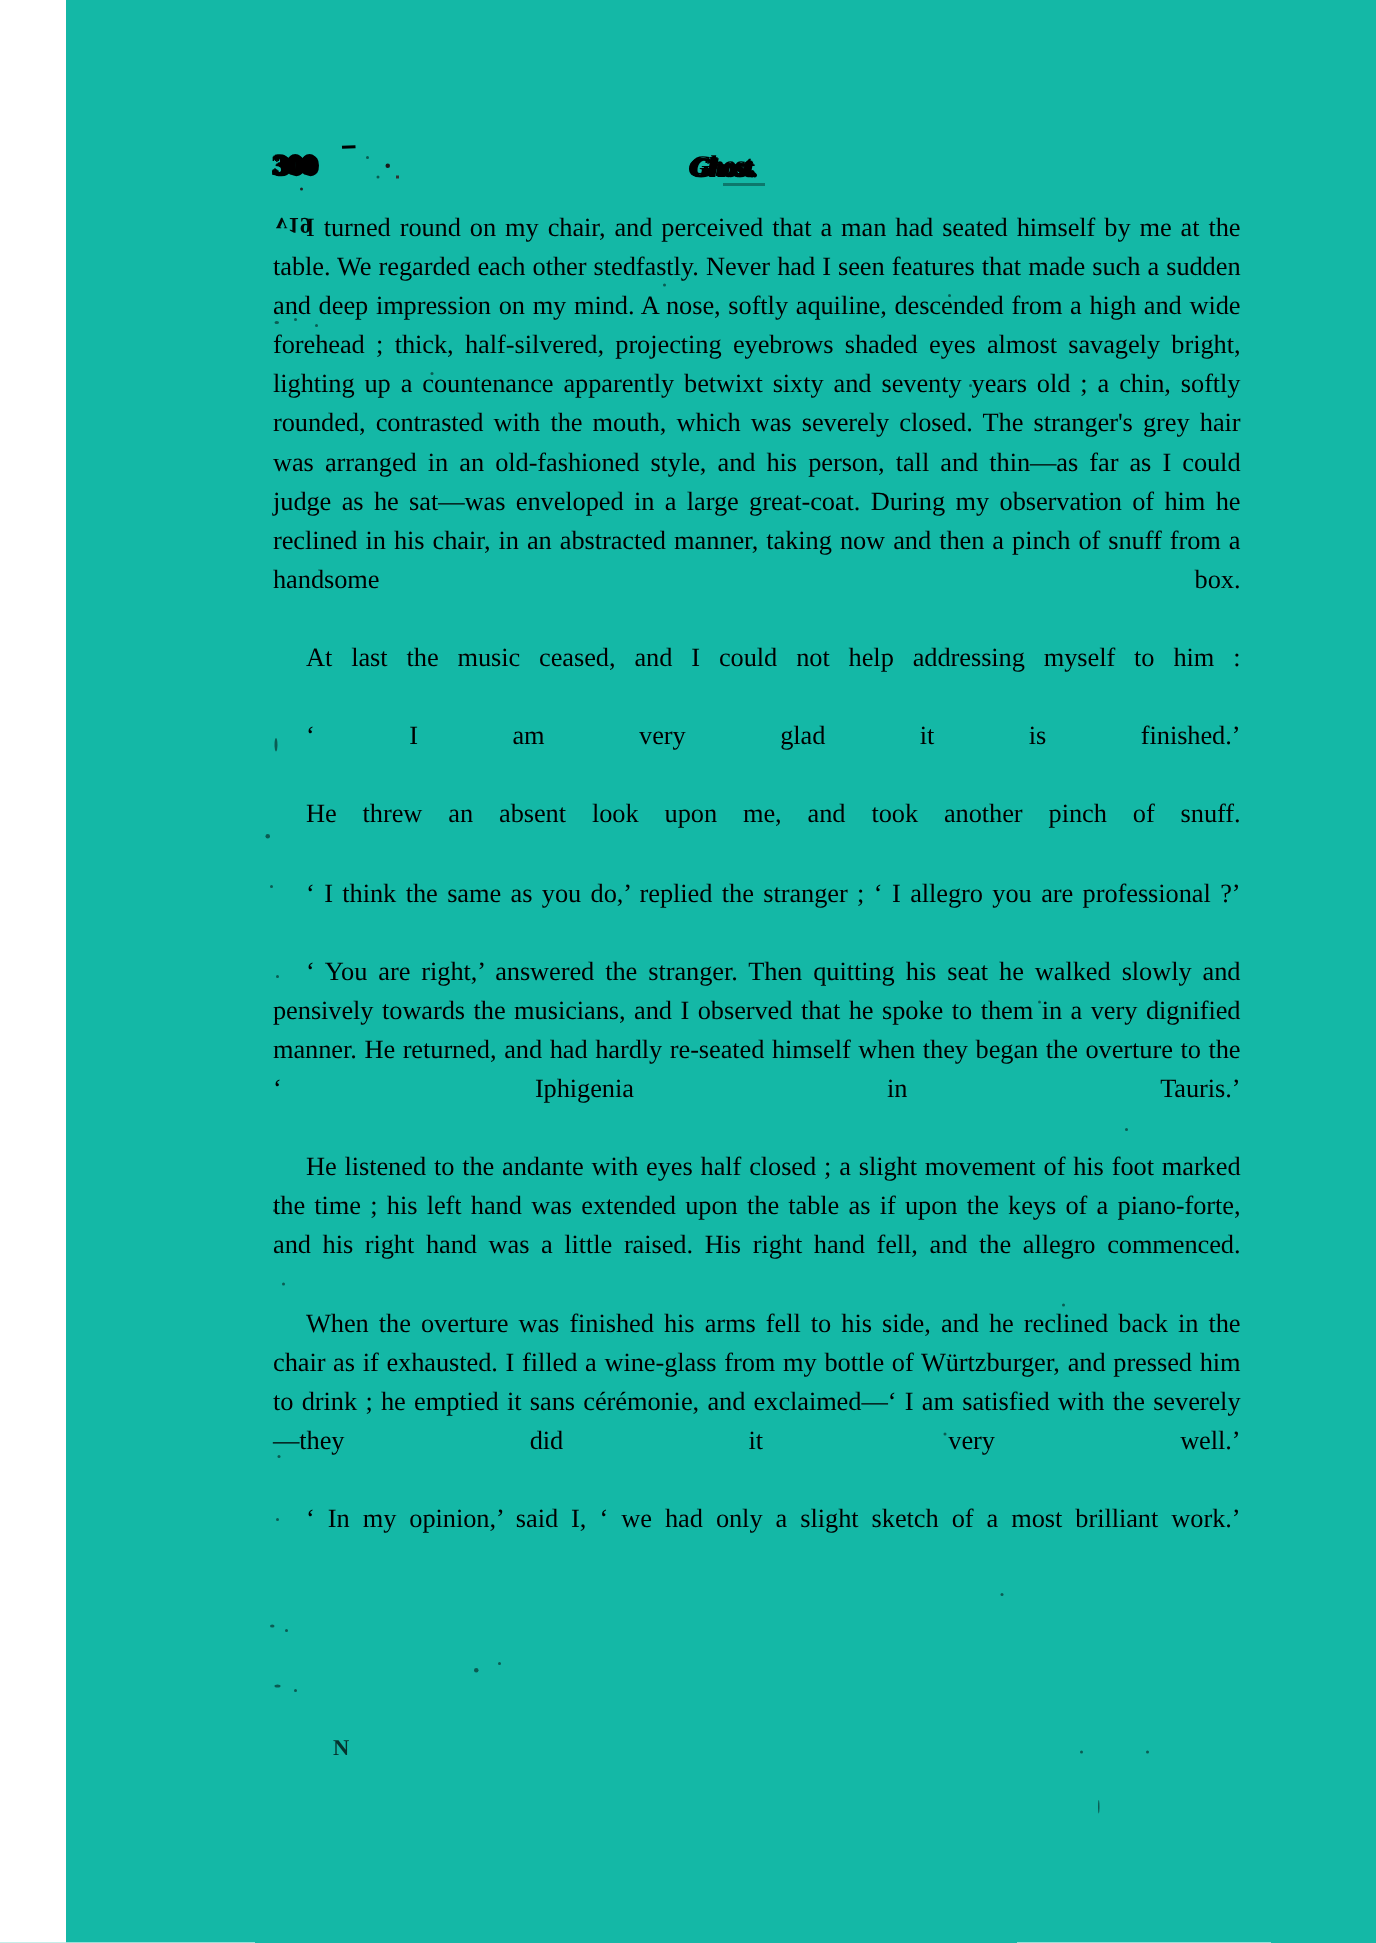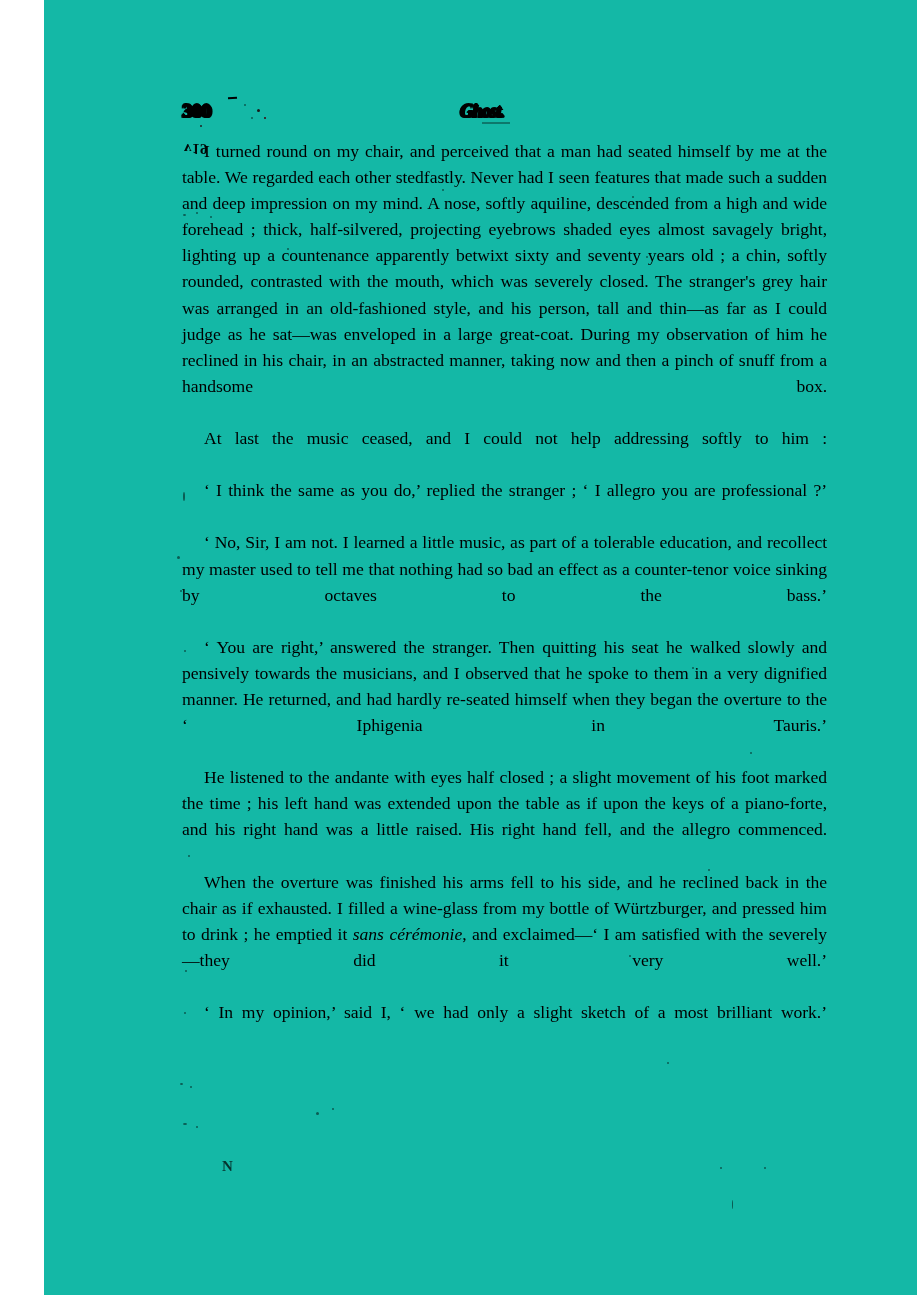--- a/index.html
+++ b/index.html
@@ -119,21 +119,21 @@
   #text-column p {
     margin: 0;
     text-indent: 22px;
   }
   
   #text-column p::after {
     content: "";
     display: inline-block;
     width: 100%;
   }
-  .ital { font-style: italic; }
+  .ital { }
 
   
   #offset-ghost {
     position: absolute;
     left: 140px;
     top: 140px;
     font-size: 15px;
     font-weight: bold;
     color: #000;
     transform: scaleY(-1);
@@ -173,23 +173,24 @@
     <span id="folio-speck-b"></span>
     <span id="folio-speck-c"></span>
     <span id="folio-speck-d"></span>
 
     <span id="head-title">Ghost.</span>
     <span id="head-title-speck"></span>
   </div>
 
   <div id="text-column">
       <p id="para-turned-round">I turned round on my chair, and perceived that a man had seated himself by me at the table. We regarded each other stedfastly. Never had I seen features that made such a sudden and deep impression on my mind. A nose, softly aquiline, descended from a high and wide forehead ; thick, half-silvered, projecting eyebrows shaded eyes almost savagely bright, lighting up a countenance apparently betwixt sixty and seventy years old ; a chin, softly rounded, contrasted with the mouth, which was severely closed. The stranger's grey hair was arranged in an old-fashioned style, and his person, tall and thin—as far as I could judge as he sat—was enveloped in a large great-coat. During my observation of him he reclined in his chair, in an abstracted manner, taking now and then a pinch of snuff from a handsome box.</p>
-      <p id="para-music-ceased">At last the music ceased, and I could not help addressing softly to him :</p>
+      <p id="para-music-ceased">At last the music ceased, and I could not help addressing myself to him :</p>
+      <p id="para-very-glad">‘ I am very glad it is finished.’</p>
+      <p id="para-absent-look">He threw an absent look upon me, and took another pinch of snuff.</p>
       <p id="para-think-the-same">‘ I think the same as you do,’ replied the stranger ; ‘ I allegro you are professional ?’</p>
-      <p id="para-no-sir">‘ No, Sir, I am not. I learned a little music, as part of a tolerable education, and recollect my master used to tell me that nothing had so bad an effect as a counter-tenor voice sinking by octaves to the bass.’</p>
       <p id="para-you-are-right">‘ You are right,’ answered the stranger. Then quitting his seat he walked slowly and pensively towards the musicians, and I observed that he spoke to them in a very dignified manner. He returned, and had hardly re-seated himself when they began the overture to the ‘ Iphigenia in Tauris.’</p>
       <p id="para-he-listened">He listened to the andante with eyes half closed ; a slight movement of his foot marked the time ; his left hand was extended upon the table as if upon the keys of a piano-forte, and his right hand was a little raised. His right hand fell, and the allegro commenced.</p>
       <p id="para-overture-finished"><span>When the overture was finished his arms fell to his side, and he reclined back in the chair as if exhausted. I filled a wine-glass from my bottle of Würtzburger, and pressed him to drink ; he emptied it </span><span class="ital">sans cérémonie</span><span>, and exclaimed—‘ I am satisfied with the severely—they did it very well.’</span></p>
       <p id="para-in-my-opinion">‘ In my opinion,’ said I, ‘ we had only a slight sketch of a most brilliant work.’</p>
     </div>
 
   <div id="offset-ghost">v19</div>
 
   <div id="signature-mark">N</div>
 

